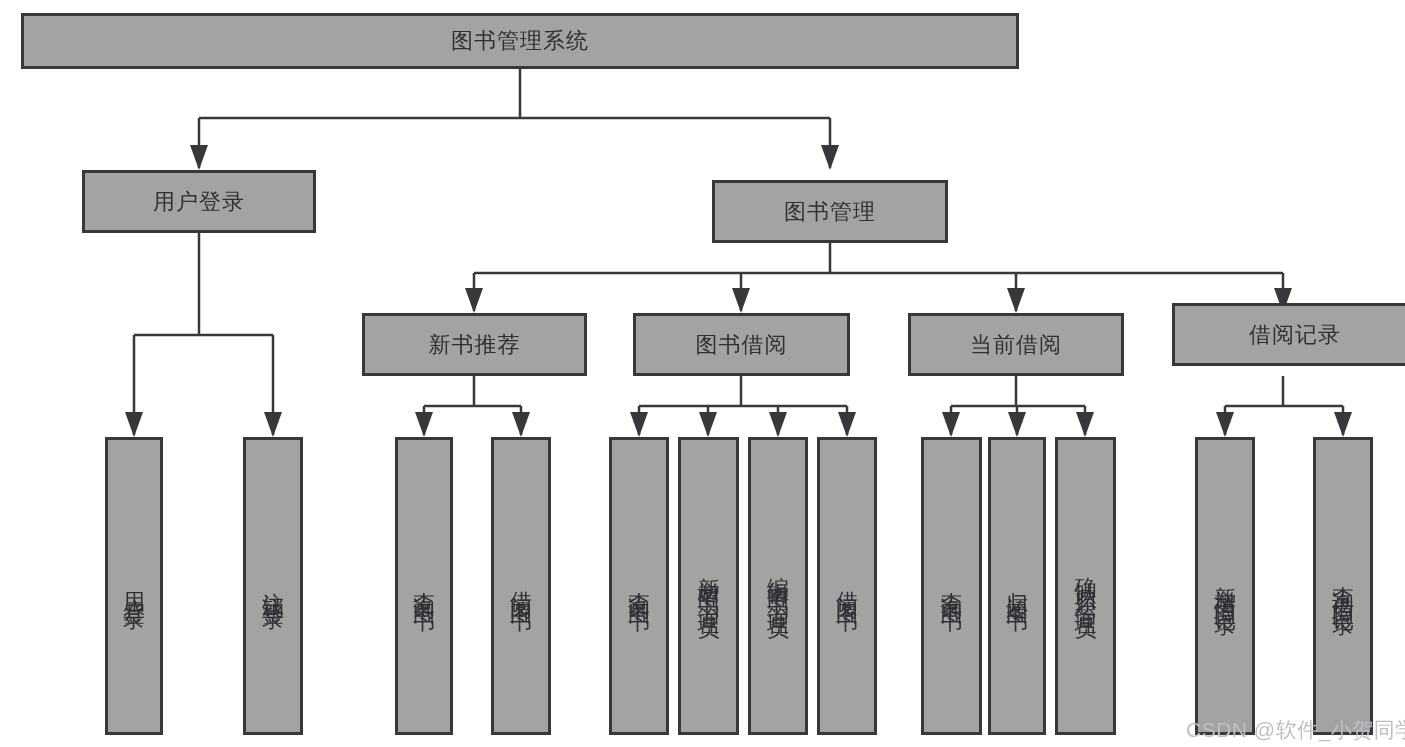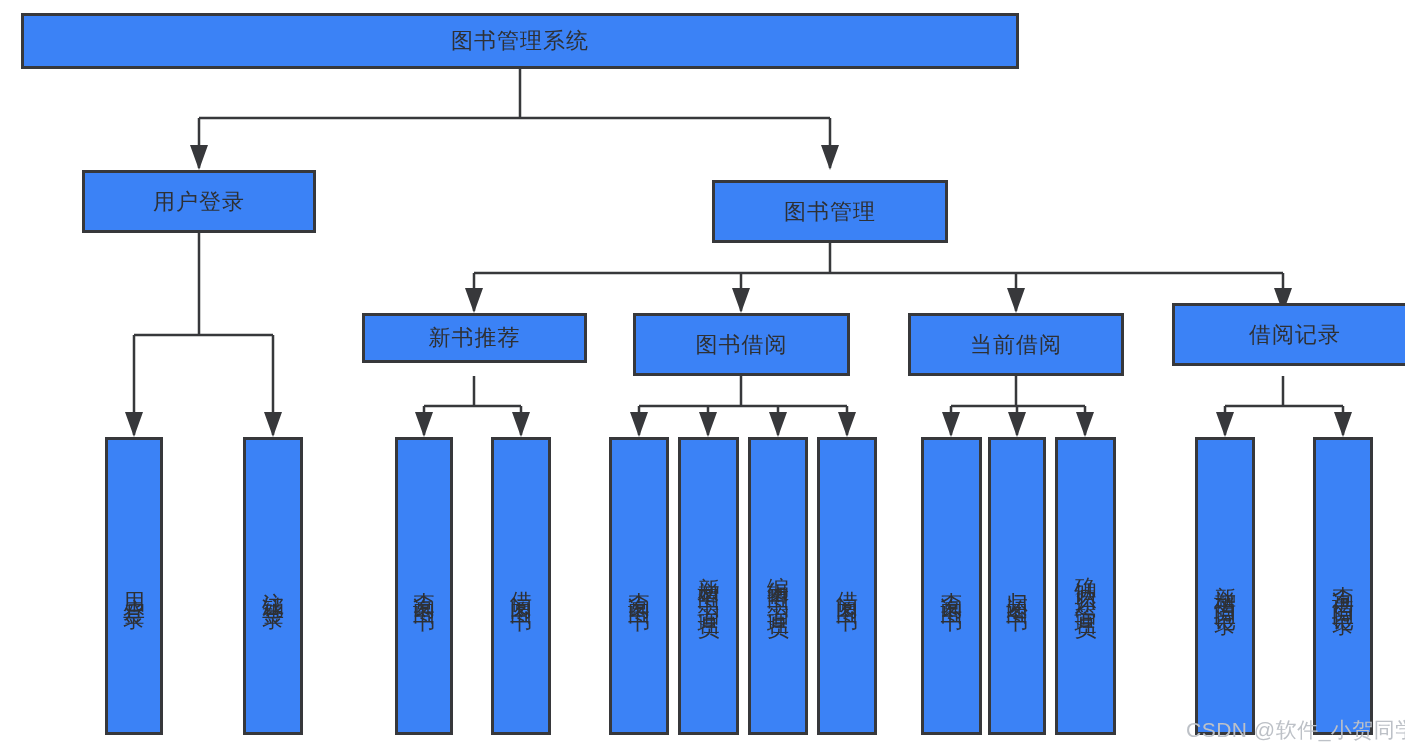--- a/index.html
+++ b/index.html
@@ -8,21 +8,21 @@
     width:1405px; height:747px;
     background:#ffffff;
     font-family:"Liberation Sans","DejaVu Sans",sans-serif;
     overflow:hidden;
   }
   .connectors { position:absolute; left:0; top:0; z-index:1; }
   .node {
     position:absolute;
     box-sizing:border-box;
     border:3px solid #37383b;
-    background:#3b82f6;
+    background:#a3a3a3;
     display:flex;
     align-items:center;
     justify-content:center;
     color:#2e3034;
     z-index:2;
   }
   .h-label {
     font-size:22px;
     letter-spacing:1px;
     white-space:nowrap;
@@ -86,21 +86,21 @@
     <span class="h-label">图书管理系统</span>
   </div>
 
   <div class="node" style="left:82px; top:170px; width:234px; height:63px;">
     <span class="h-label">用户登录</span>
   </div>
   <div class="node" style="left:712px; top:180px; width:236px; height:63px;">
     <span class="h-label">图书管理</span>
   </div>
 
-  <div class="node" style="left:362px; top:313px; width:225px; height:50px;">
+  <div class="node" style="left:362px; top:313px; width:225px; height:63px;">
     <span class="h-label">新书推荐</span>
   </div>
   <div class="node" style="left:633px; top:313px; width:217px; height:63px;">
     <span class="h-label">图书借阅</span>
   </div>
   <div class="node" style="left:908px; top:313px; width:216px; height:63px;">
     <span class="h-label">当前借阅</span>
   </div>
   <div class="node" style="left:1172px; top:303px; width:246px; height:63px;">
     <span class="h-label">借阅记录</span>

